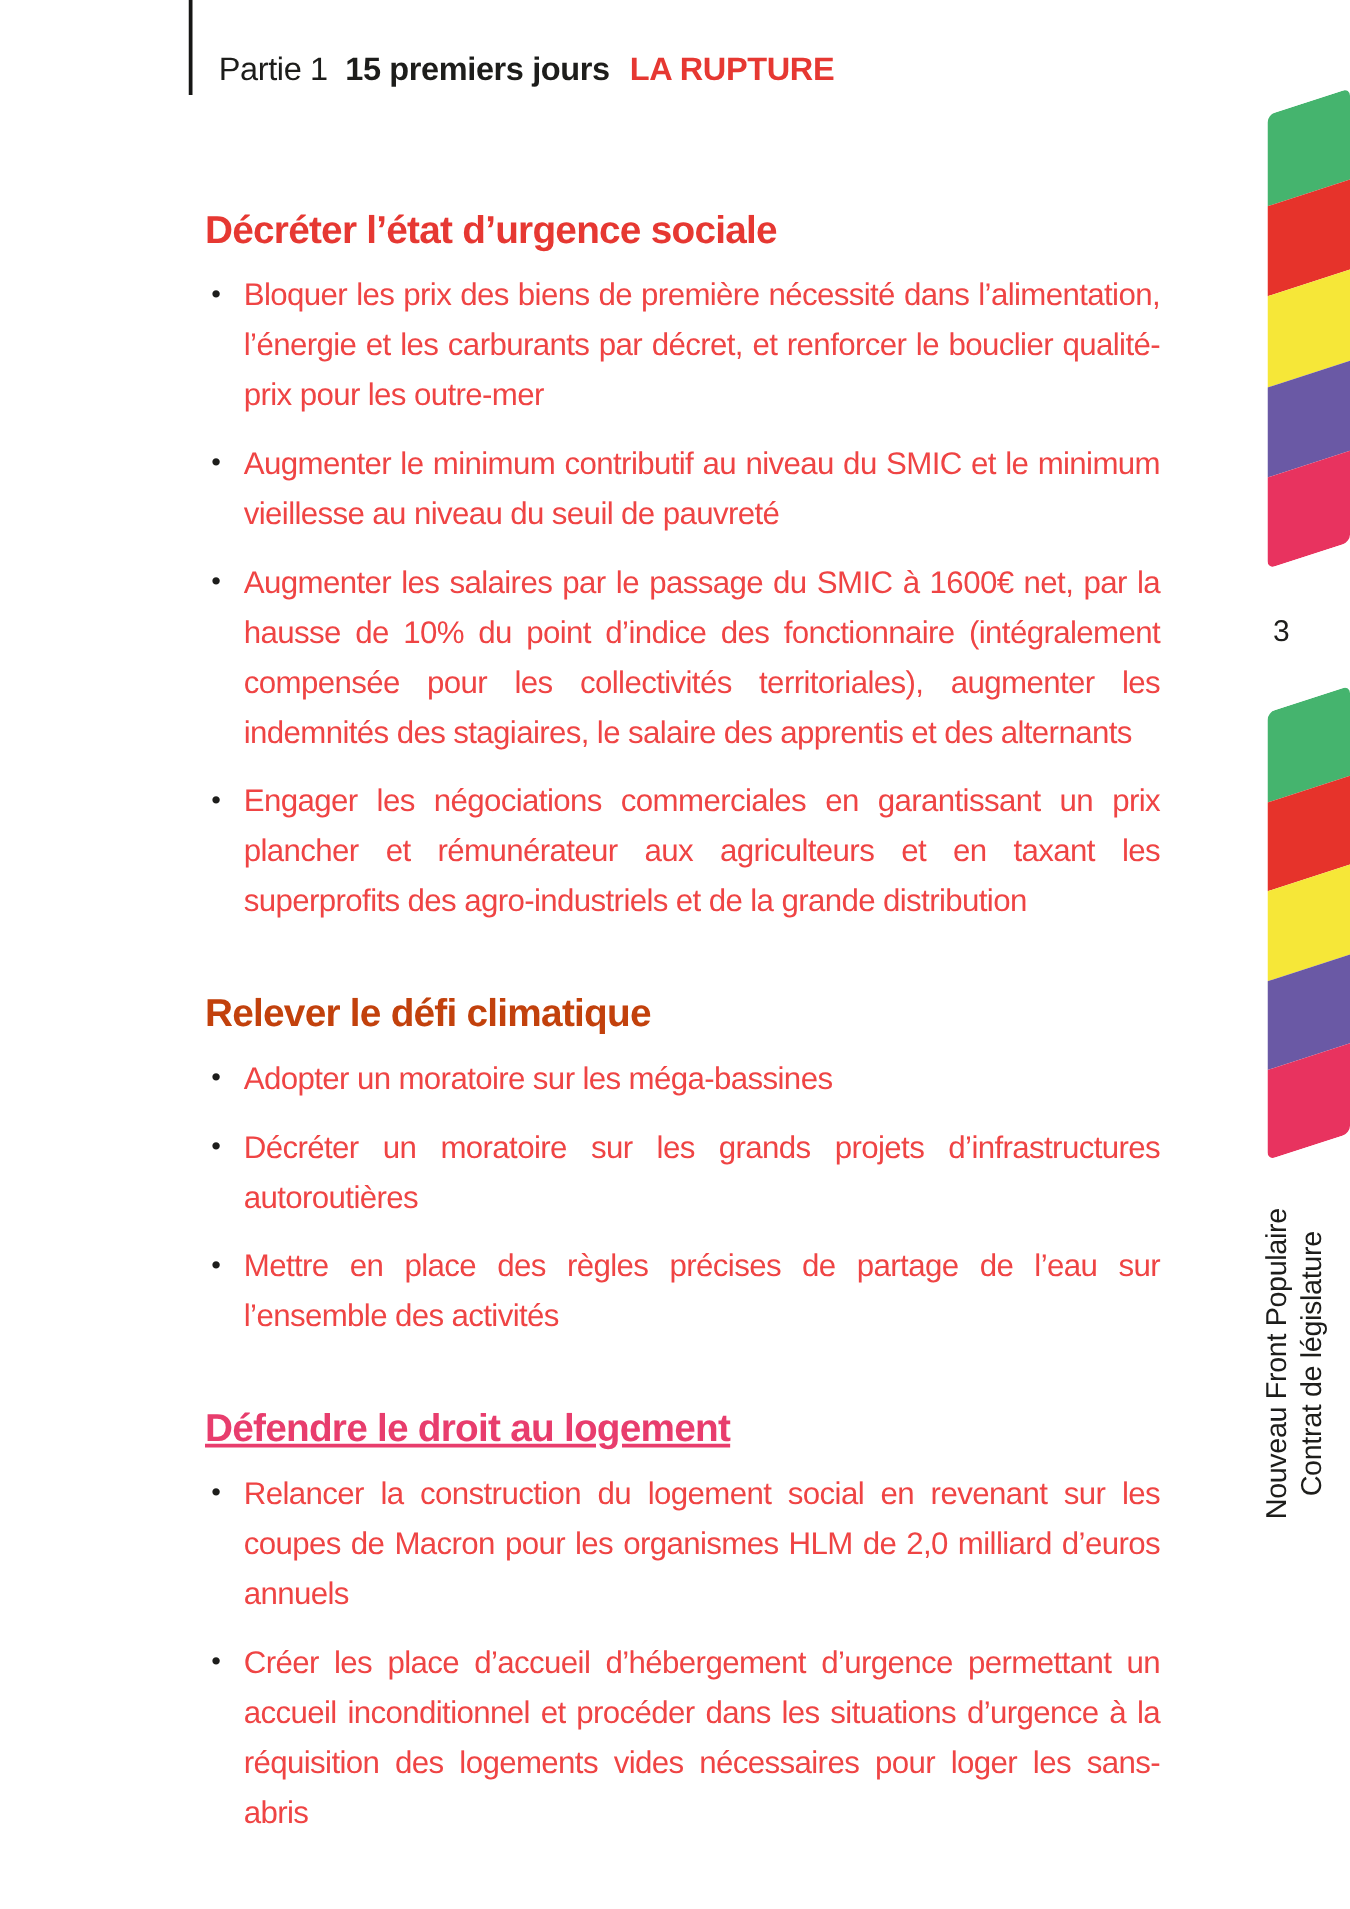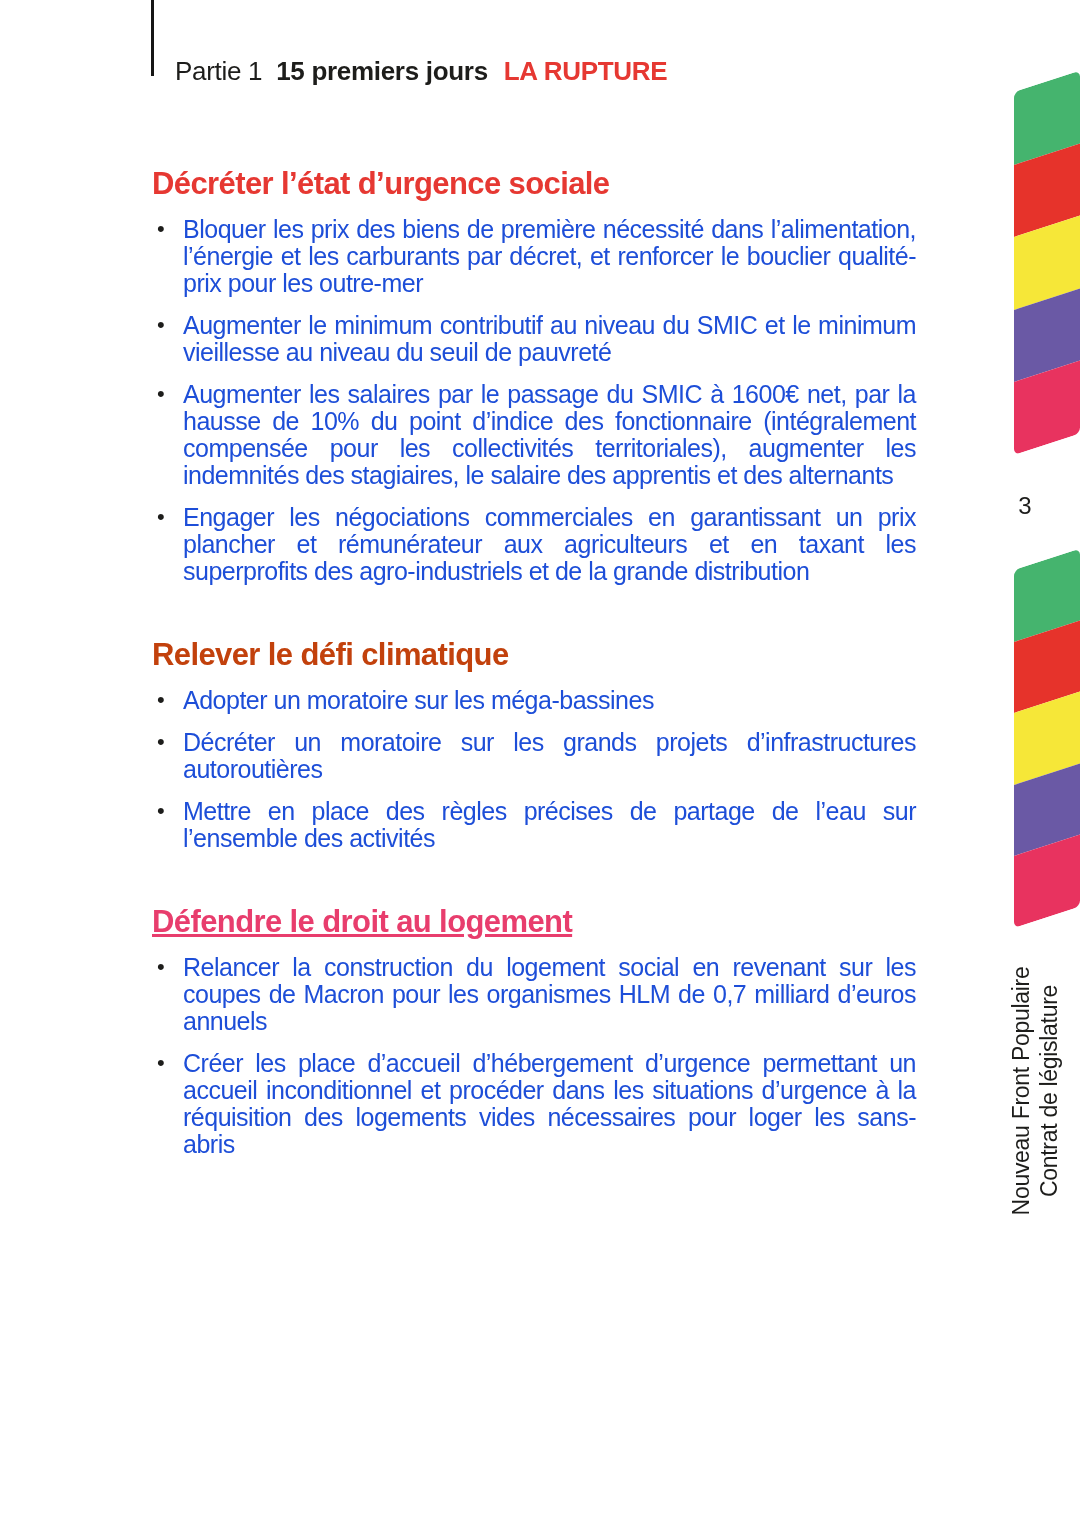--- a/index.html
+++ b/index.html
@@ -7,41 +7,41 @@
     position:relative;
     width:1080px;height:1527px;
     background:#ffffff;
     overflow:hidden;
     font-family:"Liberation Sans", sans-serif;
     color:#1d1d1b;
   }
 
   
   .header-rule{position:absolute;left:151px;top:0;width:3px;height:76px;background:#161615;}
-  .header{position:absolute;left:175px;top:56px;font-size:26px;letter-spacing:-0.3px;white-space:nowrap;}
+  .header{position:absolute;left:175px;top:40px;font-size:26px;letter-spacing:-0.3px;white-space:nowrap;}
   .header .part-label{font-weight:400;}
   .header .part-title{font-weight:700;margin-left:7px;}
   .header .part-highlight{font-weight:700;margin-left:9px;}
 
   
-  .content{position:absolute;left:152px;top:166px;width:764px;}
+  .content{position:absolute;left:164px;top:166px;width:764px;}
   .section-title{
     font-size:31px;font-weight:700;margin:0 0 14px 0;
     letter-spacing:-0.6px;
   }
   .section + .section{margin-top:52px;}
   ul.bullets{list-style:none;margin:0;padding:0;}
   ul.bullets li{
     position:relative;
     padding-left:31px;
     margin-bottom:15px;
-    font-size:25px;line-height:27px;
+    font-size:25px;line-height:40px;
     letter-spacing:-0.5px;
     text-align:justify;
-    color:#1d4ed8;
+    color:#ef4444;
   }
   ul.bullets li::before{
     content:"\2022";
     position:absolute;left:5px;top:-1px;
     font-size:22px;color:#1d1d1b;
   }
 
   
   .page-num{position:absolute;left:1010px;top:492px;width:30px;text-align:center;font-size:24px;color:#1d1d1b;}
 
@@ -94,21 +94,21 @@
       <ul class="bullets">
         <li>Adopter un moratoire sur les méga-bassines</li>
         <li>Décréter un moratoire sur les grands projets d’infrastructures autoroutières</li>
         <li>Mettre en place des règles précises de partage de l’eau sur l’ensemble des activités</li>
       </ul>
     </div>
 
     <div class="section">
       <h2 class="section-title" style="color: rgb(232, 61, 109); text-decoration: underline;">Défendre le droit au logement</h2>
       <ul class="bullets">
-        <li>Relancer la construction du logement social en revenant sur les coupes de Macron pour les organismes HLM de 0,7 milliard d’euros annuels</li>
+        <li>Relancer la construction du logement social en revenant sur les coupes de Macron pour les organismes HLM de 2,0 milliard d’euros annuels</li>
         <li>Créer les place d’accueil d’hébergement d’urgence permettant un accueil inconditionnel et procéder dans les situations d’urgence à la réquisition des logements vides nécessaires pour loger les sans-abris</li>
       </ul>
     </div>
 
   </div>
 
   <div class="page-num">3</div>
 
   <div class="band band1">
     <div class="stripe" style="background: rgb(69, 180, 110);"></div>

